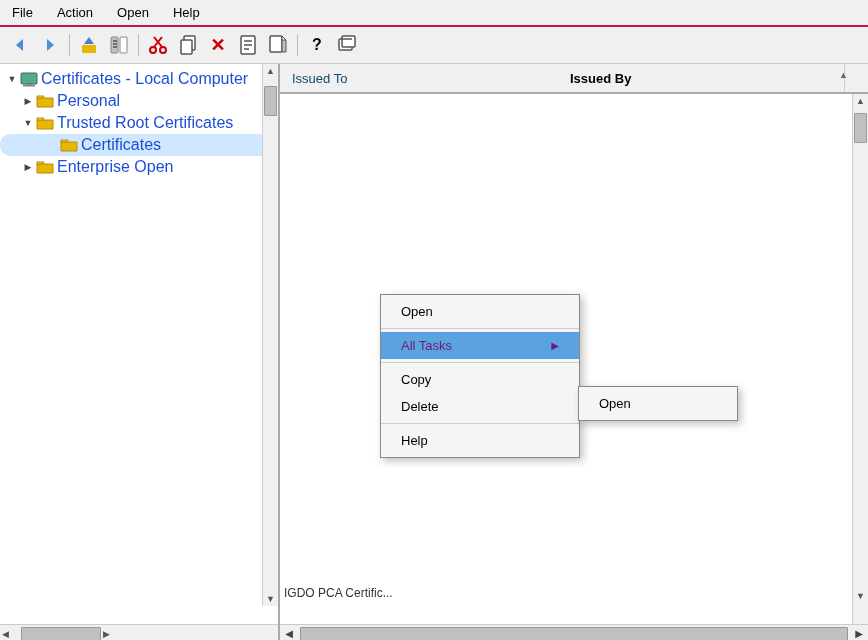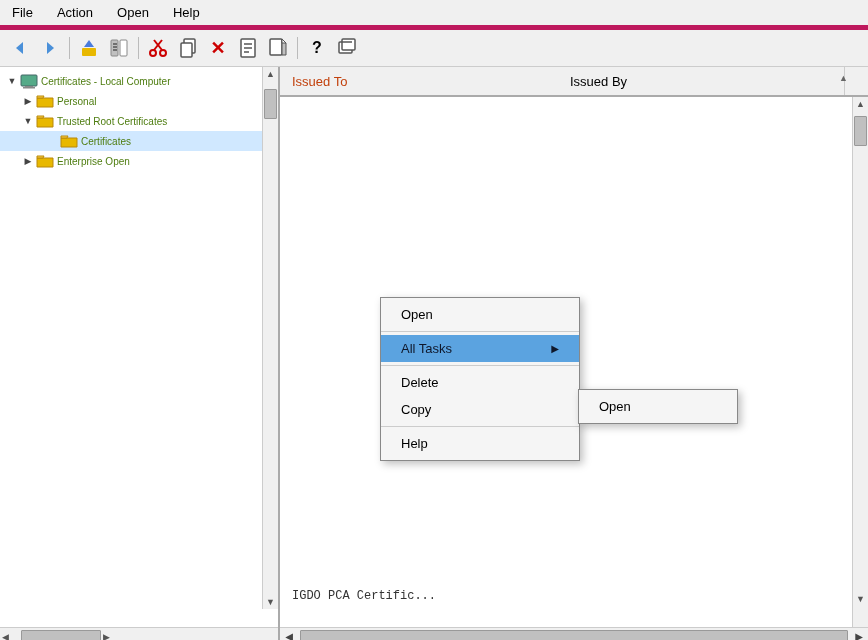--- a/index.html
+++ b/index.html
@@ -11,21 +11,21 @@
       background: #f0f0f0;
       overflow: hidden;
     }
 
     
     .menu-bar {
       display: flex;
       align-items: center;
       background: #f0f0f0;
       padding: 3px 8px;
-      border-bottom: 5px solid #be185d;
+      border-bottom: 2px solid #be185d;
       gap: 16px;
       text-align: right;
     }
     .menu-item {
       padding: 2px 4px;
       cursor: pointer;
       color: #000;
     }
 
     
@@ -101,22 +101,22 @@
     .folder-icon {
       width: 18px;
       height: 16px;
       display: inline-flex;
       align-items: center;
       justify-content: center;
       margin-right: 3px;
       flex-shrink: 0;
     }
     .tree-label {
-      font-size: 10px;
-      color: #4d7c0f;
+      font-size: 16px;
+      color: #1d4ed8;
     }
     
     .left-scroll-bar {
       height: 18px;
       background: #f0f0f0;
       border-top: 1px solid #ccc;
       display: flex;
       align-items: center;
     }
     .h-scroll-thumb {
@@ -143,26 +143,26 @@
       background: #f0f0f0;
       border-bottom: 2px solid #aaa;
       min-height: 30px;
       padding: 0 8px;
       position: relative;
     }
     .col-issued-to {
       flex: 1;
       font-weight: normal;
       font-size: 13px;
-      color: #c2410c;
+      color: #0c4a6e;
       padding: 6px 4px;
     }
     .col-issued-by {
       flex: 1;
-      font-weight: normal;
+      font-weight: bold;
       font-size: 13px;
       color: #000;
       padding: 6px 4px;
     }
     .right-content {
       flex: 1;
       overflow: hidden;
       position: relative;
     }
     
@@ -197,21 +197,21 @@
     }
     .ctx-item {
       padding: 6px 20px;
       cursor: pointer;
       color: #000;
       display: flex;
       align-items: center;
       justify-content: space-between;
       font-size: 13px;
     }
-    .ctx-item.highlighted { background: #5ba3e0; color: #0f172a; }
+    .ctx-item.highlighted { background: #5ba3e0; color: #701a75; }
     .ctx-separator {
       height: 1px;
       background: #ccc;
       margin: 3px 0;
     }
     .ctx-arrow { font-size: 10px; }
 
     
     .submenu {
       position: absolute;
@@ -381,21 +381,21 @@
             <div class="tree-toggle">▼</div>
             <div class="folder-icon folder-yellow">
               <svg width="18" height="14" viewBox="0 0 18 14">
                 <path d="M1,4 L1,13 L17,13 L17,4 Z" fill="#e8b800" stroke="#b8880a" stroke-width="1"></path>
                 <path d="M1,4 L7,4 L8,2 L1,2 Z" fill="#ffd040" stroke="#b8880a" stroke-width="1"></path>
               </svg>
             </div>
             <span class="tree-label">Trusted Root Certificates</span>
           </div>
 
-          <div class="tree-item selected" style="padding-left:44px;">
+          <div class="tree-item selected" style="padding-left:44px;border-radius:10px;">
             <div class="tree-toggle" style="visibility:hidden;">▶</div>
             <div class="folder-icon folder-yellow">
               <svg width="18" height="14" viewBox="0 0 18 14">
                 <path d="M1,4 L1,13 L17,13 L17,4 Z" fill="#e8b800" stroke="#b8880a" stroke-width="1"></path>
                 <path d="M1,4 L7,4 L8,2 L1,2 Z" fill="#ffd040" stroke="#b8880a" stroke-width="1"></path>
               </svg>
             </div>
             <span class="tree-label">Certificates</span>
           </div>
 
@@ -434,21 +434,21 @@
     <div class="right-header">
       <span style="font-size:9px;color:#666;position:absolute;top:6px;right:20px;">▲</span>
       <div class="col-issued-to">Issued To</div>
       <div class="col-issued-by">Issued By</div>
 
       <div style="width:16px;flex-shrink:0;background:#f0f0f0;border-left:1px solid #ccc;align-self:stretch;"></div>
     </div>
 
     <div class="right-content">
 
-      <div class="partial-row" style="position:absolute;bottom:22px;left:0;right:16px;font-size:12px;color:#333;padding:2px 12px;font-family:Liberation Mono, monospace;">IGDO PCA Certific...</div>
+      <div class="partial-row" style="position:absolute;bottom:22px;left:0;right:16px;font-size:12px;color:#333;padding:2px 4px;">IGDO PCA Certific...</div>
 
       <div style="position:absolute;right:0;top:0;bottom:0;width:16px;background:#f0f0f0;border-left:1px solid #ccc;display:flex;flex-direction:column;align-items:center;">
         <div style="font-size:9px;color:#555;padding:2px 0;cursor:pointer;width:100%;text-align:center;">▲</div>
         <div style="flex:1;width:100%;position:relative;">
           <div style="position:absolute;top:5px;left:1px;right:1px;height:30px;background:#c0c0c0;border:1px solid #999;border-radius:1px;"></div>
         </div>
         <div style="position:absolute;bottom:20px;left:0;right:0;height:16px;display:flex;align-items:center;justify-content:center;cursor:pointer;font-size:9px;color:#555;">▼</div>
       </div>
 
       <div class="context-menu-overlay">
@@ -460,25 +460,25 @@
           <div class="ctx-separator"></div>
 
           <div class="ctx-item highlighted">
             <span>All Tasks</span>
             <span class="ctx-arrow">▶</span>
           </div>
           <div class="ctx-separator"></div>
 
 
           <div class="ctx-item">
+            <span>Copy</span>
+          </div>
+
+          <div class="ctx-item">
             <span>Delete</span>
-          </div>
-
-          <div class="ctx-item">
-            <span>Copy</span>
           </div>
           <div class="ctx-separator"></div>
 
 
           <div class="ctx-item">
             <span>Help</span>
           </div>
 
         </div>
 

